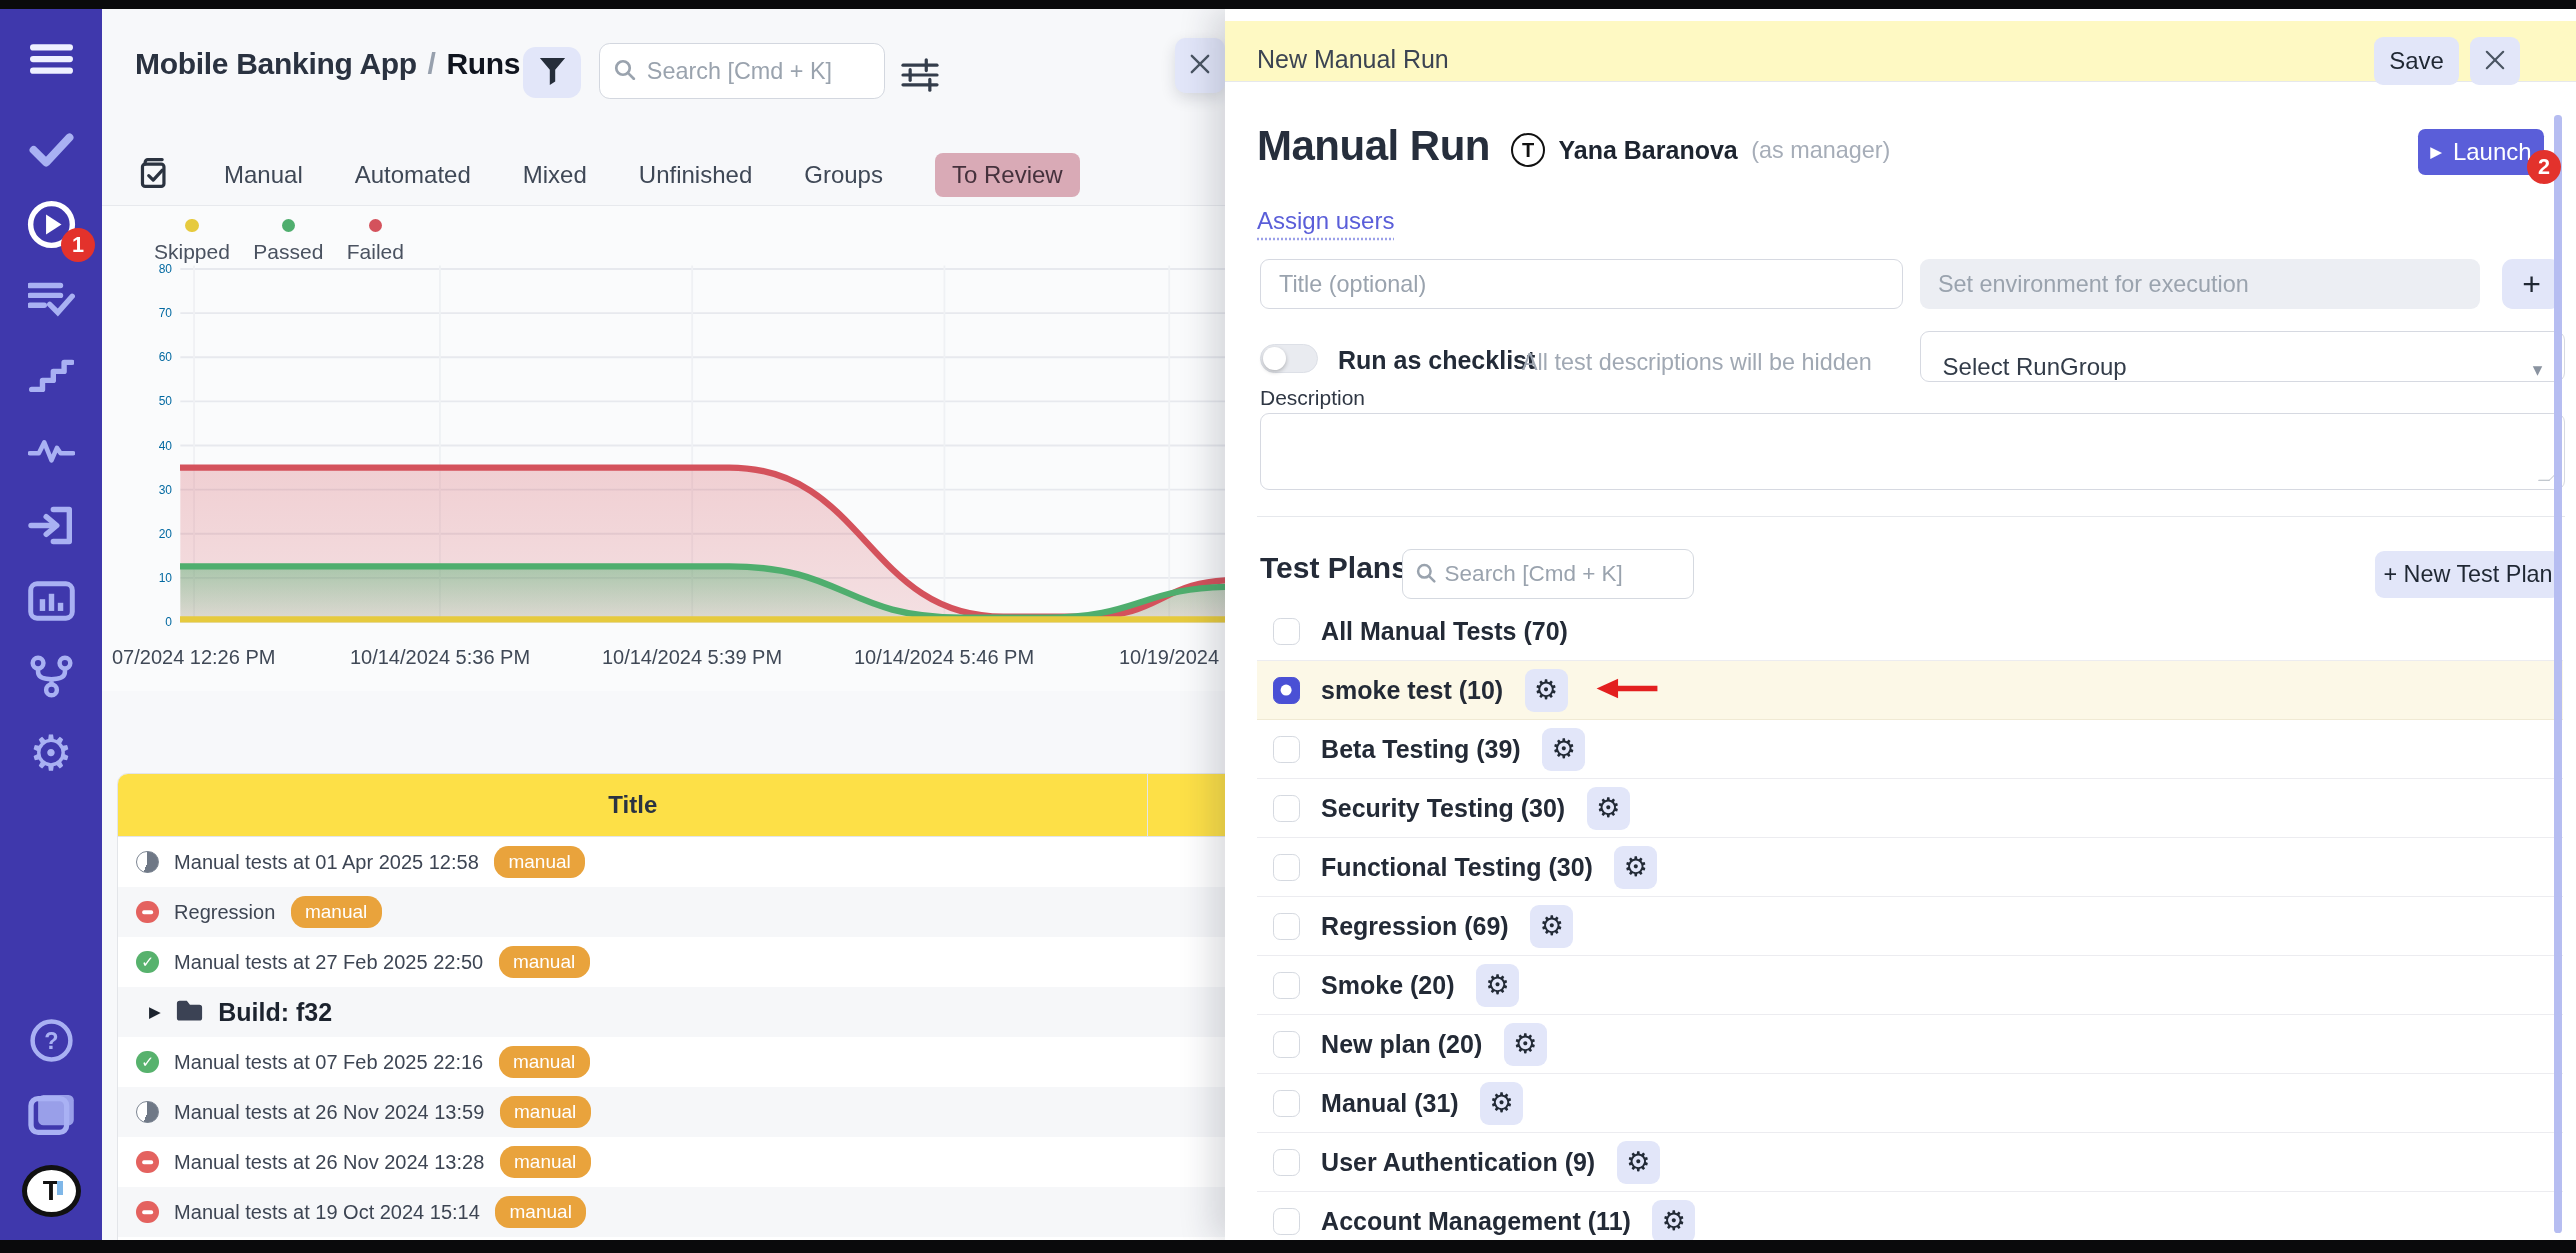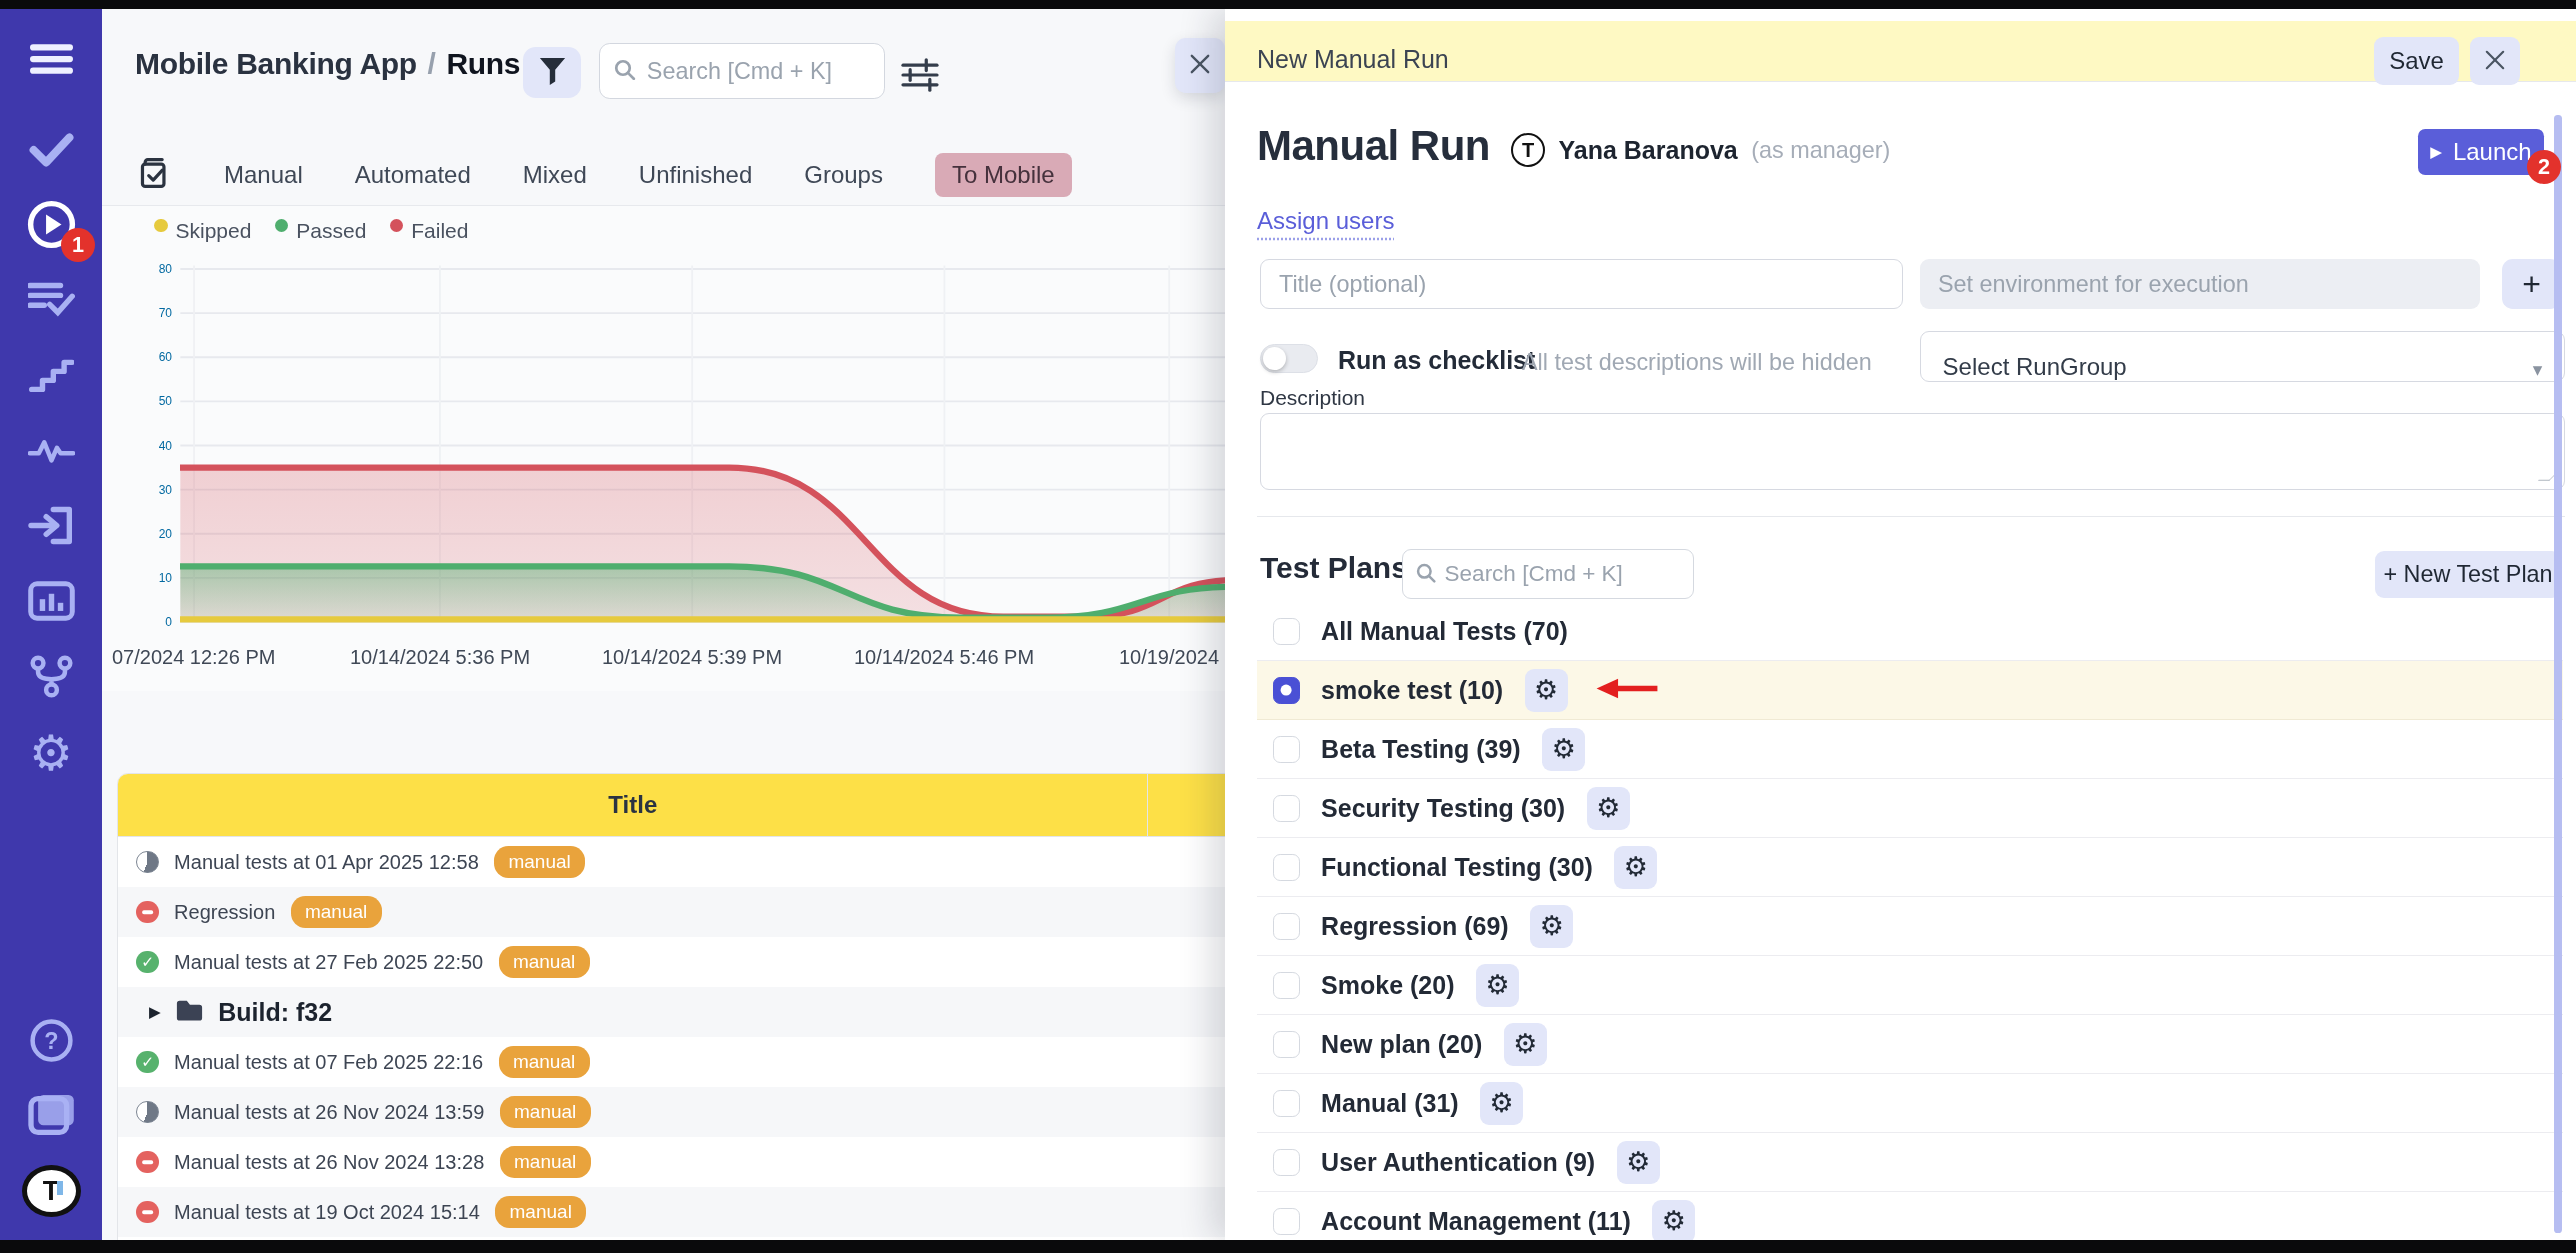--- a/index.html
+++ b/index.html
@@ -40,21 +40,21 @@
   .lp-close { position: absolute; left: 1073px; top: 29px; width: 50px; height: 55px; background: #e2e6f9; border: none; border-radius: 10.8px;
     display: flex; align-items: center; justify-content: center; box-shadow: 0 5.4px 14.4px rgba(30,36,60,.14); }
 
   .tabs-row { position: absolute; left: 36px; top: 135px; height: 61px; display: flex; align-items: center; gap: 52px; }
   .tab { font-size: 24px; color: #3f4856; background: none; border: none; padding: 8px 0; white-space: nowrap; }
   .tab.active { background: #d9aab6; color: #45313c; padding: 8px 17px; border-radius: 8px; }
 
   
   .chart-area { position: absolute; left: 0; top: 196px; width: 1135px; height: 486px; border-top: 0.9px solid #e7e9ed; background: #fafbfc; }
   .legend { position: absolute; left: 52px; top: 12.6px; display: flex; gap: 23.4px; align-items: center; }
-  .legend-item { display: flex; align-items: flex-start; gap: 8px; font-size: 21px; color: #4a5260; }
+  .legend-item { display: flex; align-items: center; gap: 8px; font-size: 21px; color: #4a5260; flex-direction: column; }
   .legend-dot { width: 13.5px; height: 13.5px; border-radius: 50%; }
   .y-axis { position: absolute; left: 0; top: 54px; width: 70px; height: 371px; }
   .y-axis span { position: absolute; right: 0; transform: translateY(-50%); font-size: 12px; color: #0369a1; }
   .plot { position: absolute; left: 78px; top: 54px; }
   .x-axis { position: absolute; left: 78px; top: 440px; width: 1056px; height: 27px; }
   .x-axis span { position: absolute; transform: translateX(-50%); font-size: 20px; color: #3f4856; white-space: nowrap; }
 
   
   .table-card { position: absolute; left: 15.3px; top: 764px; width: 1119px; height: 470px; background: #fff; border: 0.9px solid #e3e5e9;
     border-radius: 10.8px 10.8px 0 0; overflow: hidden; }
@@ -281,21 +281,21 @@
             <path d="M8 9 V7 a3 3 0 013-3 h16"></path>
             <rect x="5" y="9" width="24" height="25" rx="3"></rect>
             <path d="M12 22 l5 5 l10 -11"></path>
           </g>
         </svg></span>
   <button class="tab"><span>Manual</span></button>
       <button class="tab"><span>Automated</span></button>
       <button class="tab"><span>Mixed</span></button>
       <button class="tab"><span>Unfinished</span></button>
       <button class="tab"><span>Groups</span></button>
-      <button class="tab active"><span>To Mobile</span></button>
+      <button class="tab active"><span>To Review</span></button>
     </div>
 
   <div class="chart-area">
     <div class="legend">
         <span class="legend-item">
           <span class="legend-dot" style="background: rgb(230, 202, 62);"></span>
           <span>Skipped</span>
         </span>
         <span class="legend-item">
           <span class="legend-dot" style="background: rgb(79, 174, 110);"></span>

